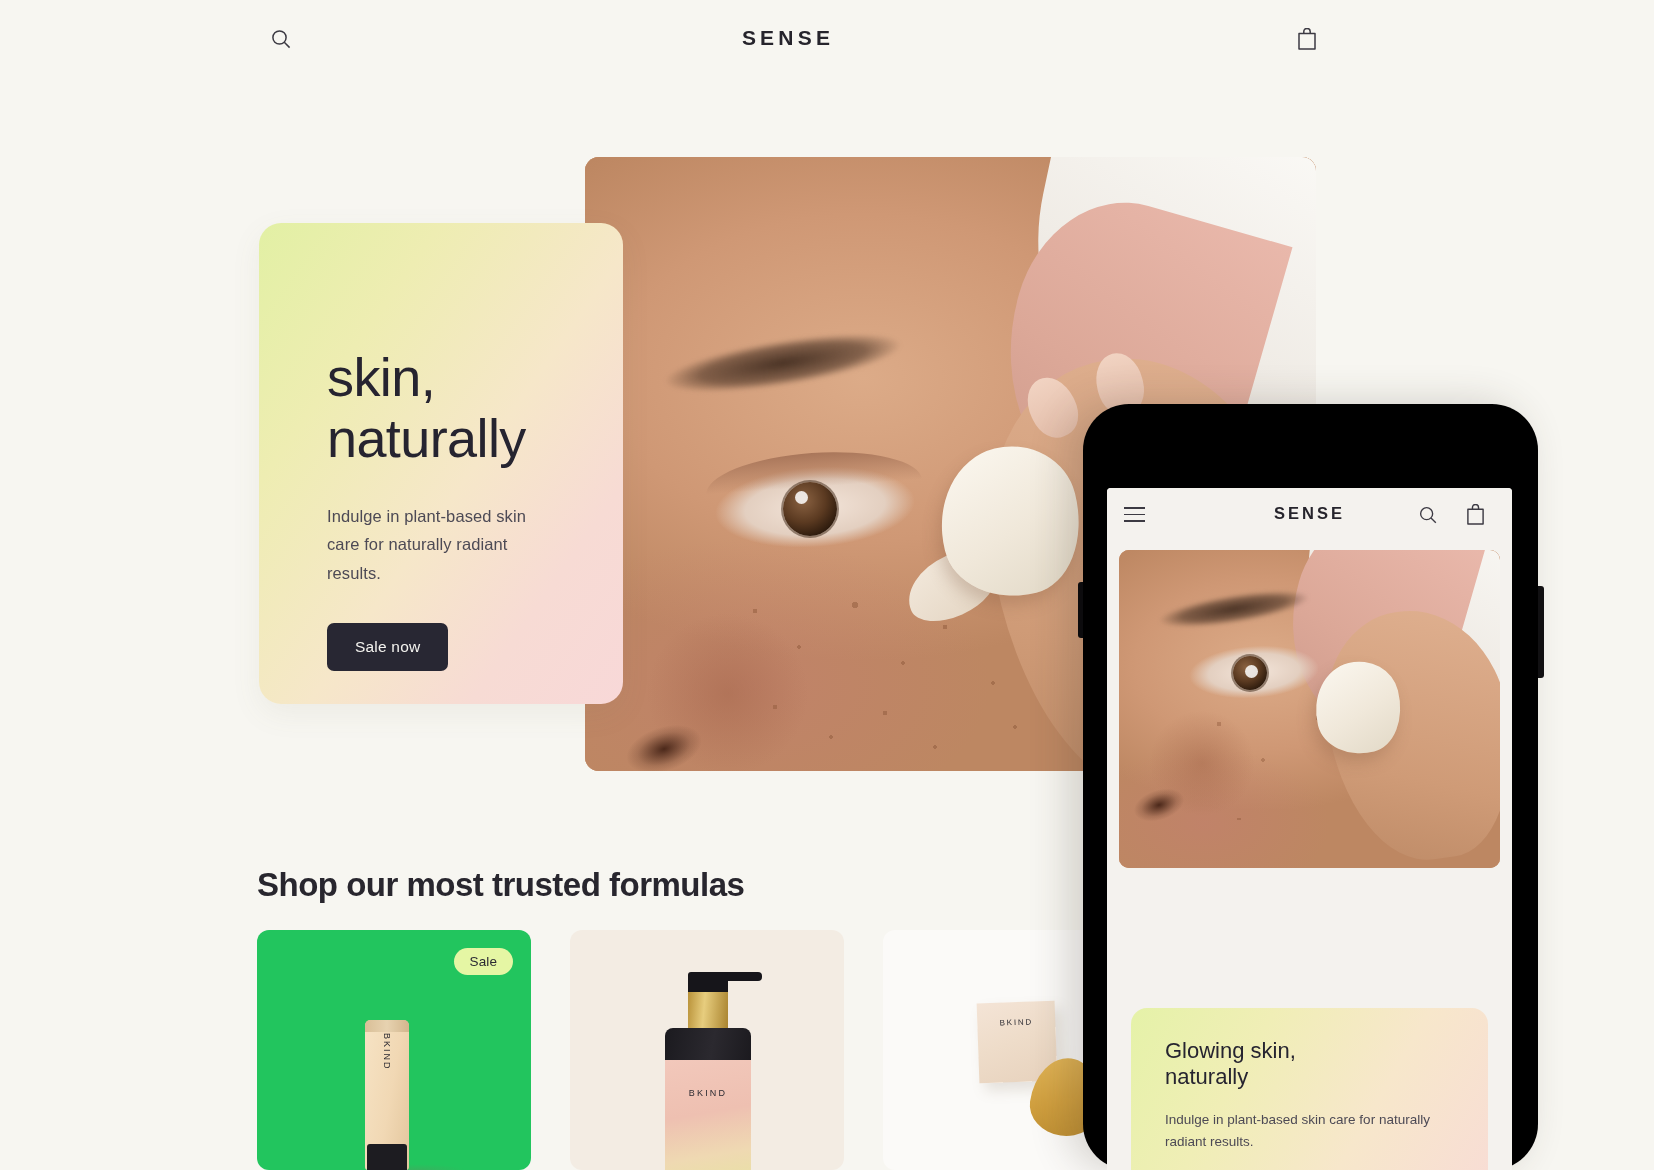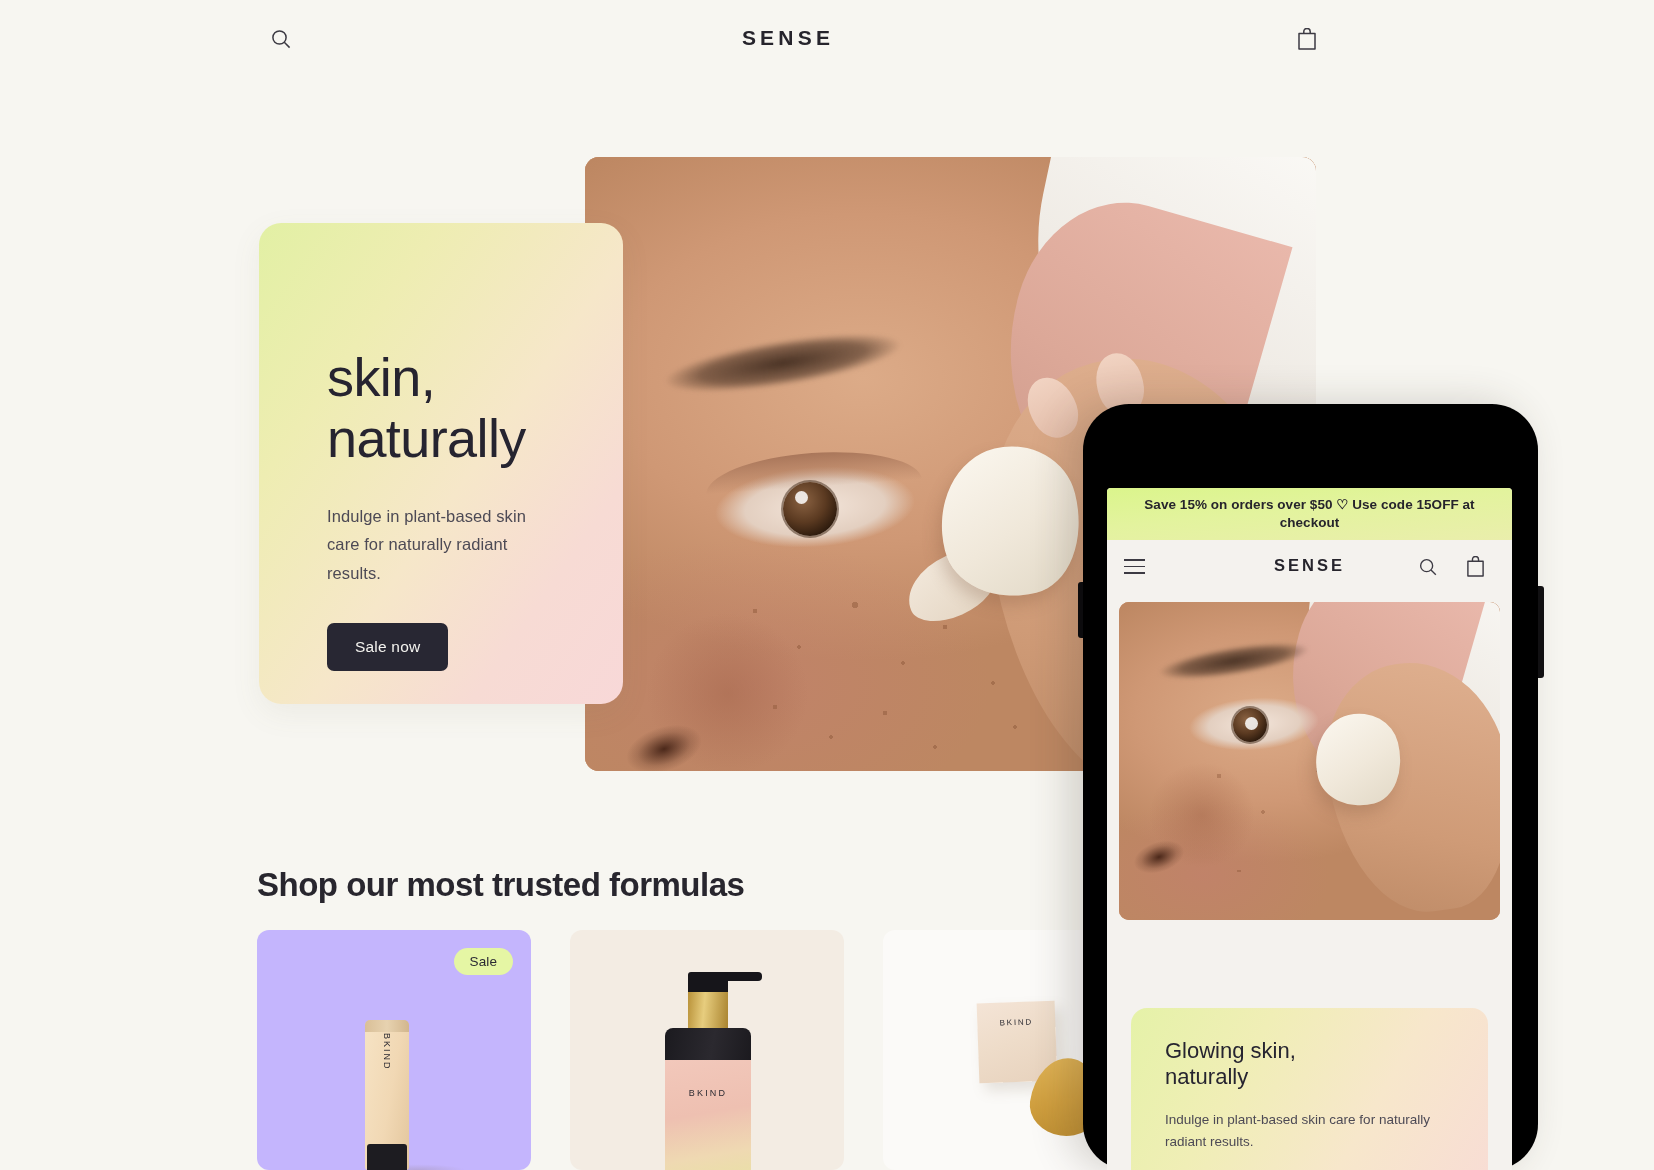--- a/index.html
+++ b/index.html
@@ -318,21 +318,21 @@
     background: #e5f6a4;
     color: #2b2a33;
     border-radius: 14px;
     padding: 6px 16px;
     font-size: 13.5px;
     letter-spacing: 0.1px;
     z-index: 4;
   }
 
   
-  .p1 { background: #c4b5fd; }
+  .p1 { background: #22c55e; }
   .tube {
     position: absolute;
     left: 108px; top: 90px;
     width: 44px; height: 150px;
     border-radius: 6px 6px 3px 3px;
     background: linear-gradient(100deg, #f6e3c4 0%, #f1d8b4 55%, #e3c69d 100%);
   }
   .tube-cap {
     position: absolute;
     left: 110px; top: 214px;
@@ -677,21 +677,20 @@
     </div>
   </div>
 </div>
 
 <div class="phone">
   <div class="phone-btn-left"></div>
   <div class="phone-btn-right"></div>
 
   <div class="phone-screen">
 
-    <div class="announce-bar">Save 15% on orders over $50 ♡ Use code 15OFF at checkout</div>
 
     <div class="phone-header">
       <div class="hamburger">
         <span></span>
         <span></span>
         <span></span>
       </div>
       <div class="phone-logo">SENSE</div>
       <div class="phone-search">
         <svg width="20" height="20" viewBox="0 0 22 22">

